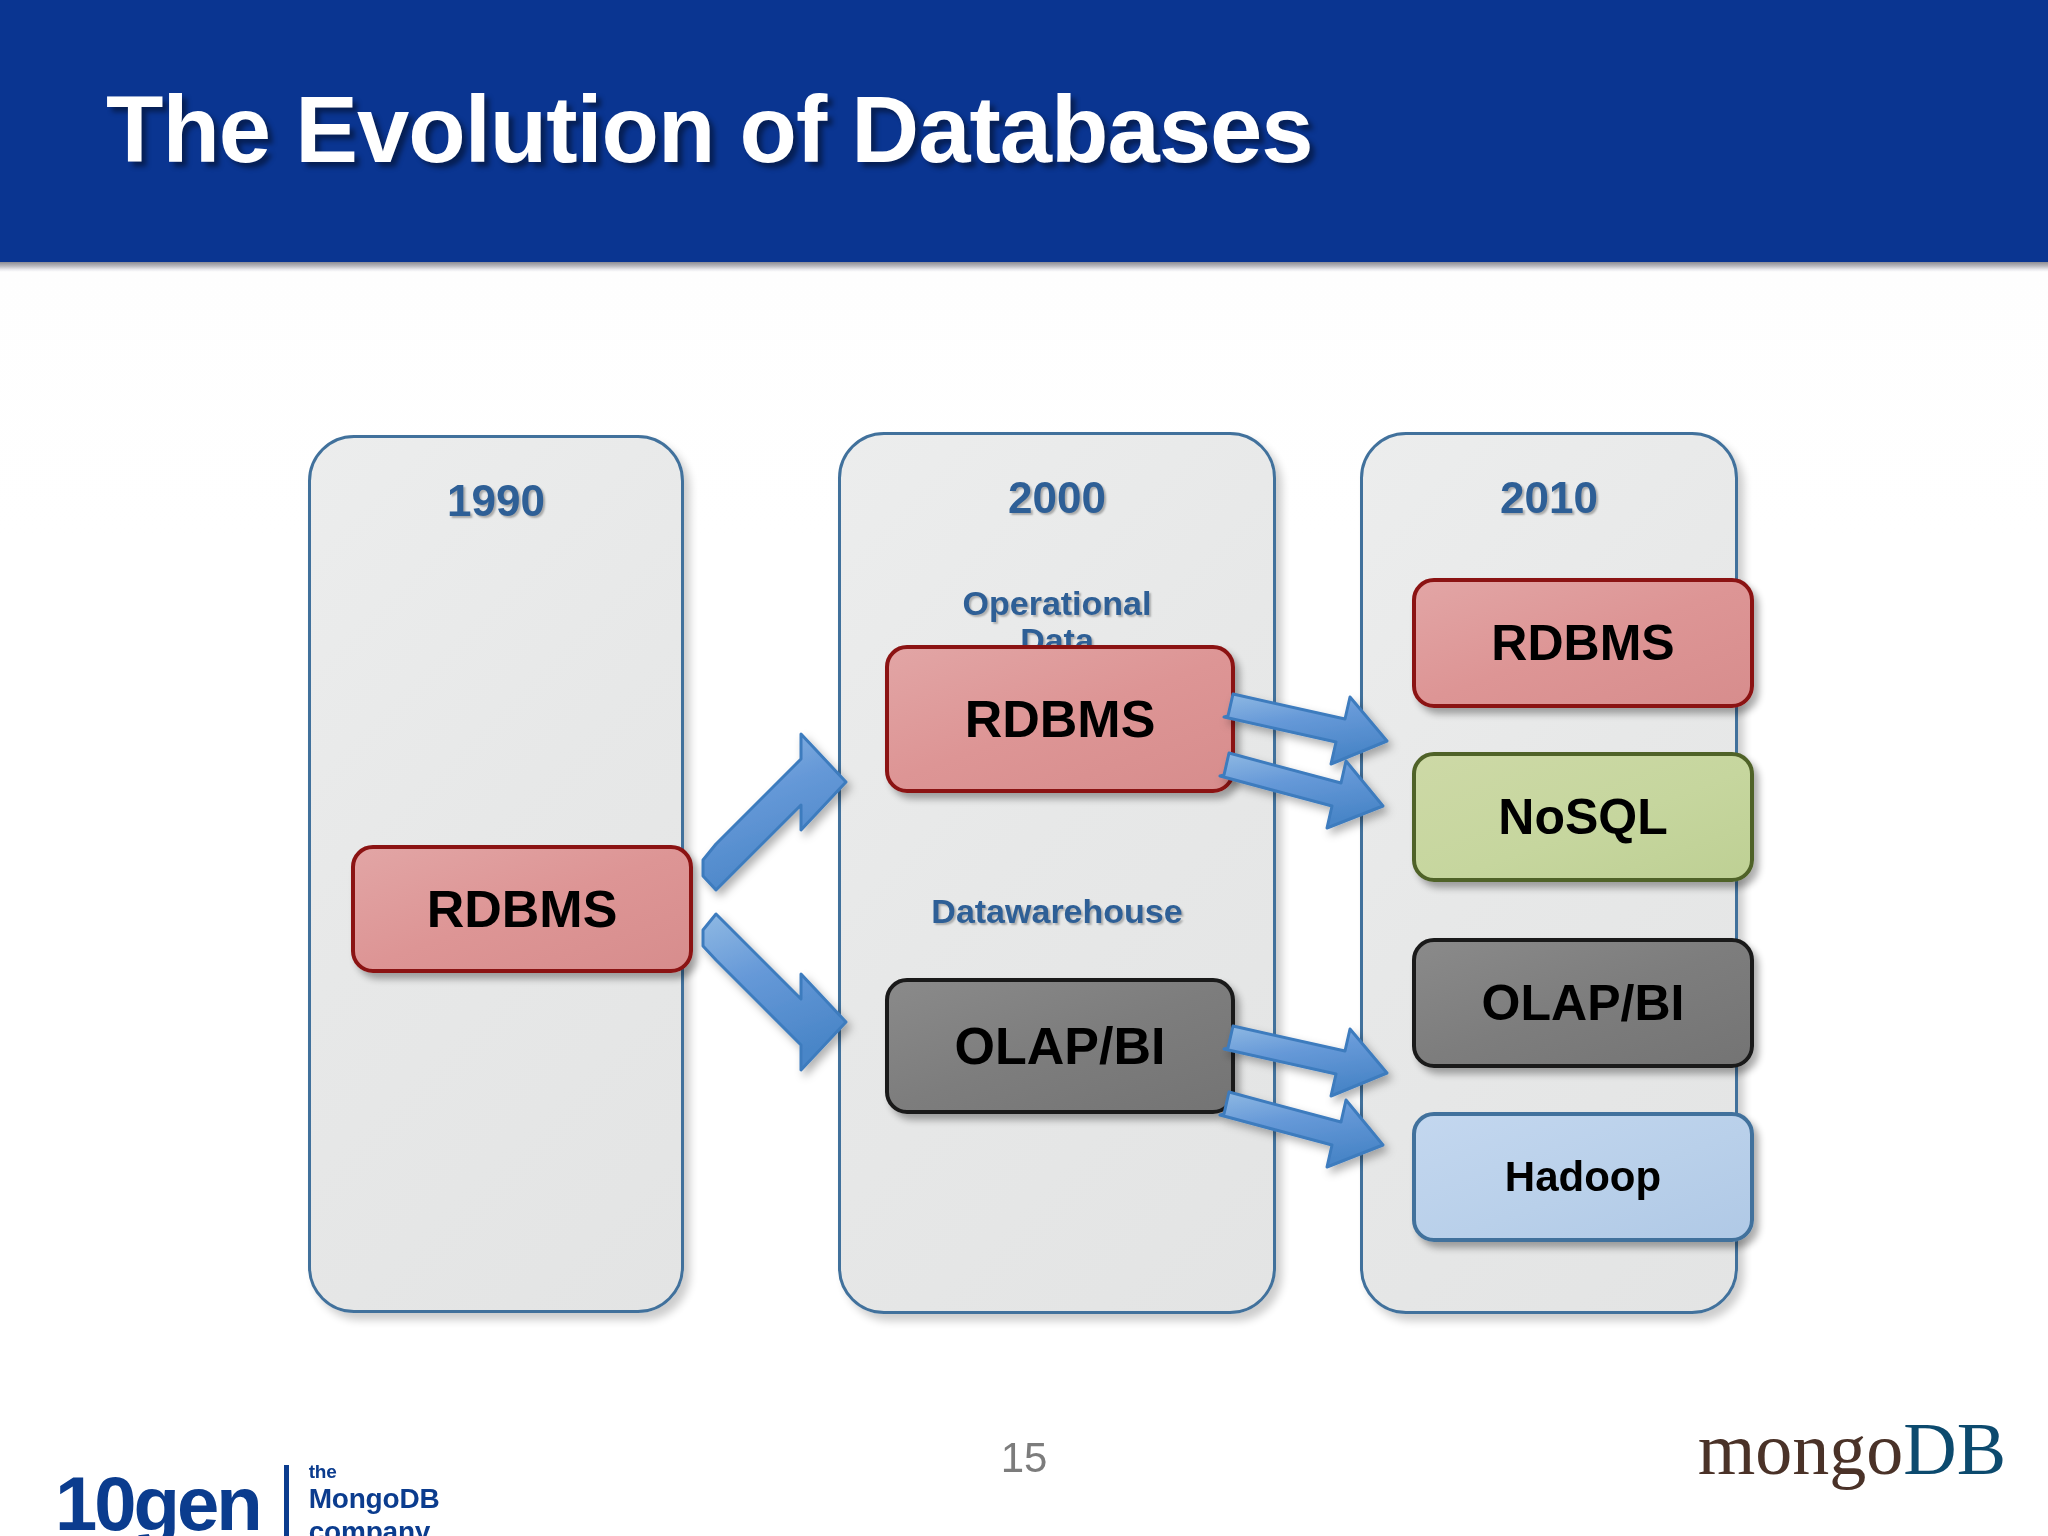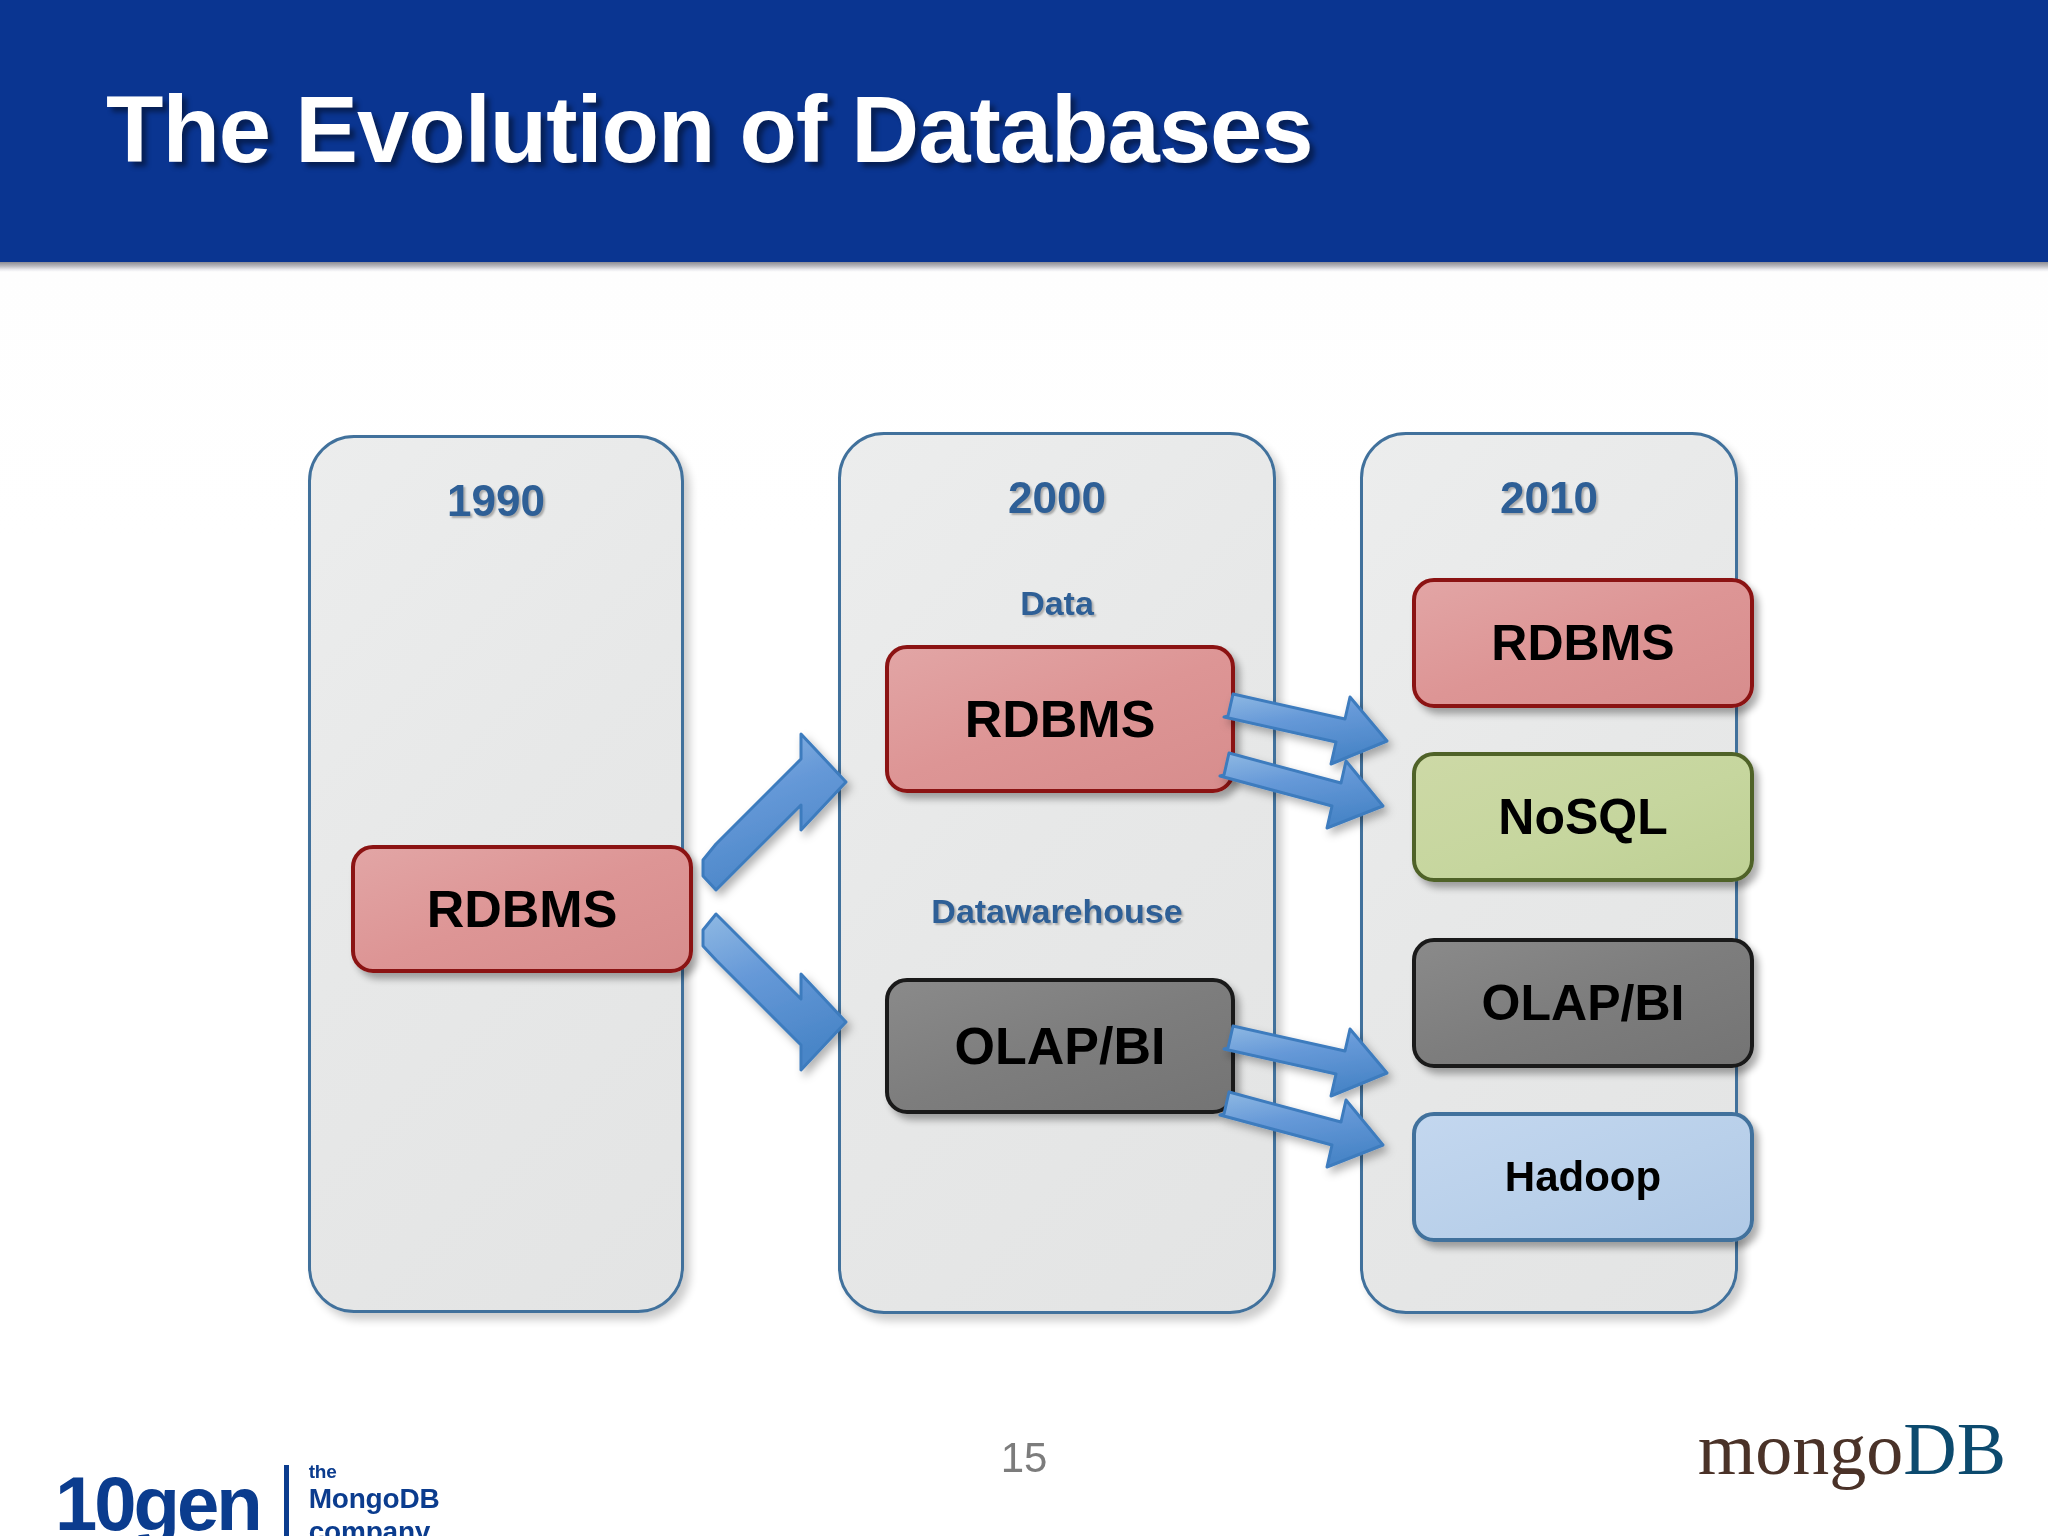--- a/index.html
+++ b/index.html
@@ -192,20 +192,21 @@
   <div class="era-label">1990</div>
   <div class="tech-box box-rdbms c1-rdbms" style="position:absolute; left:8px; top:407px; width:342px; height:128px;">
     <span>RDBMS</span>
   </div>
 </div>
 
 <div class="panel panel-2">
   <div class="era-label">2000</div>
 
   <div class="group-label label-operational">
+    <div>Operational</div>
     <div>Data</div>
   </div>
 
   <div class="tech-box box-rdbms" style="position:absolute; left:12px; top:210px; width:350px; height:148px; font-size:52px;">
     <span>RDBMS</span>
   </div>
 
   <div class="group-label label-warehouse">Datawarehouse</div>
 
   <div class="tech-box box-olap" style="position:absolute; left:12px; top:543px; width:350px; height:136px; font-size:52px;">

